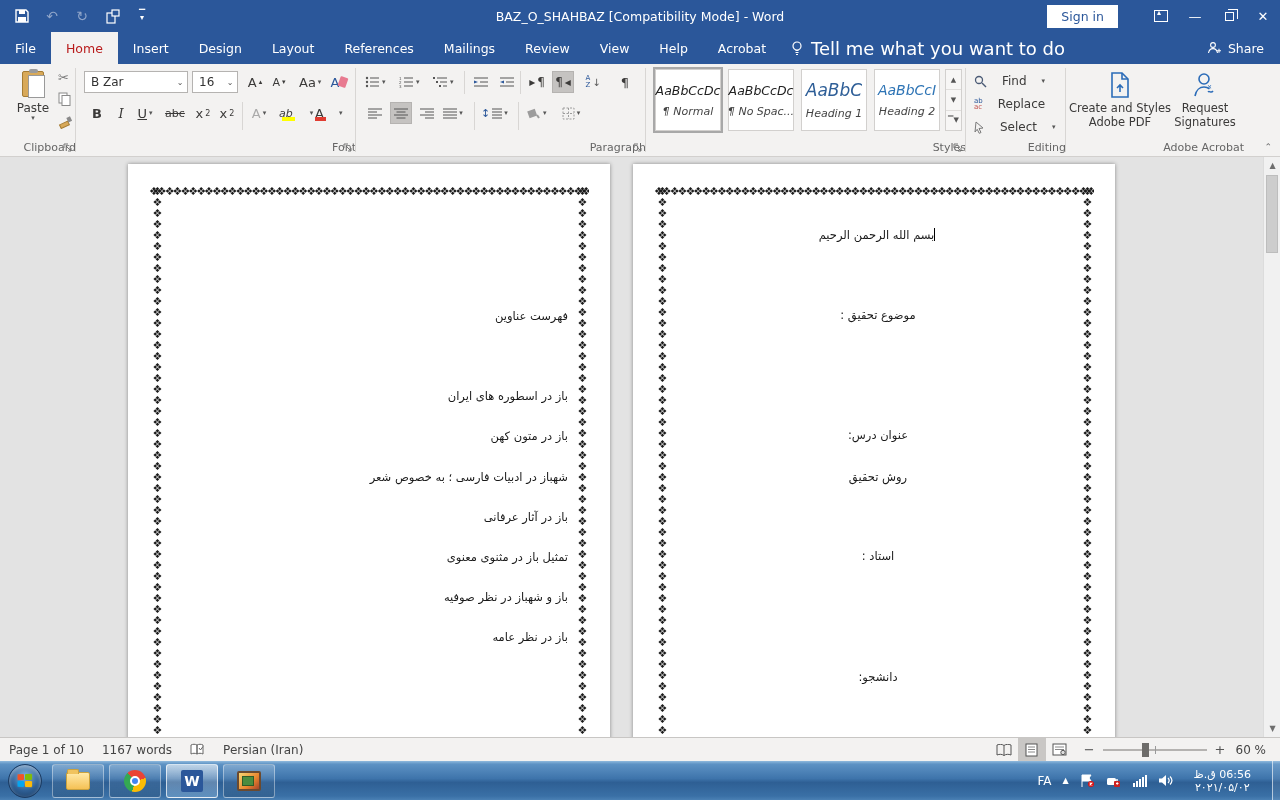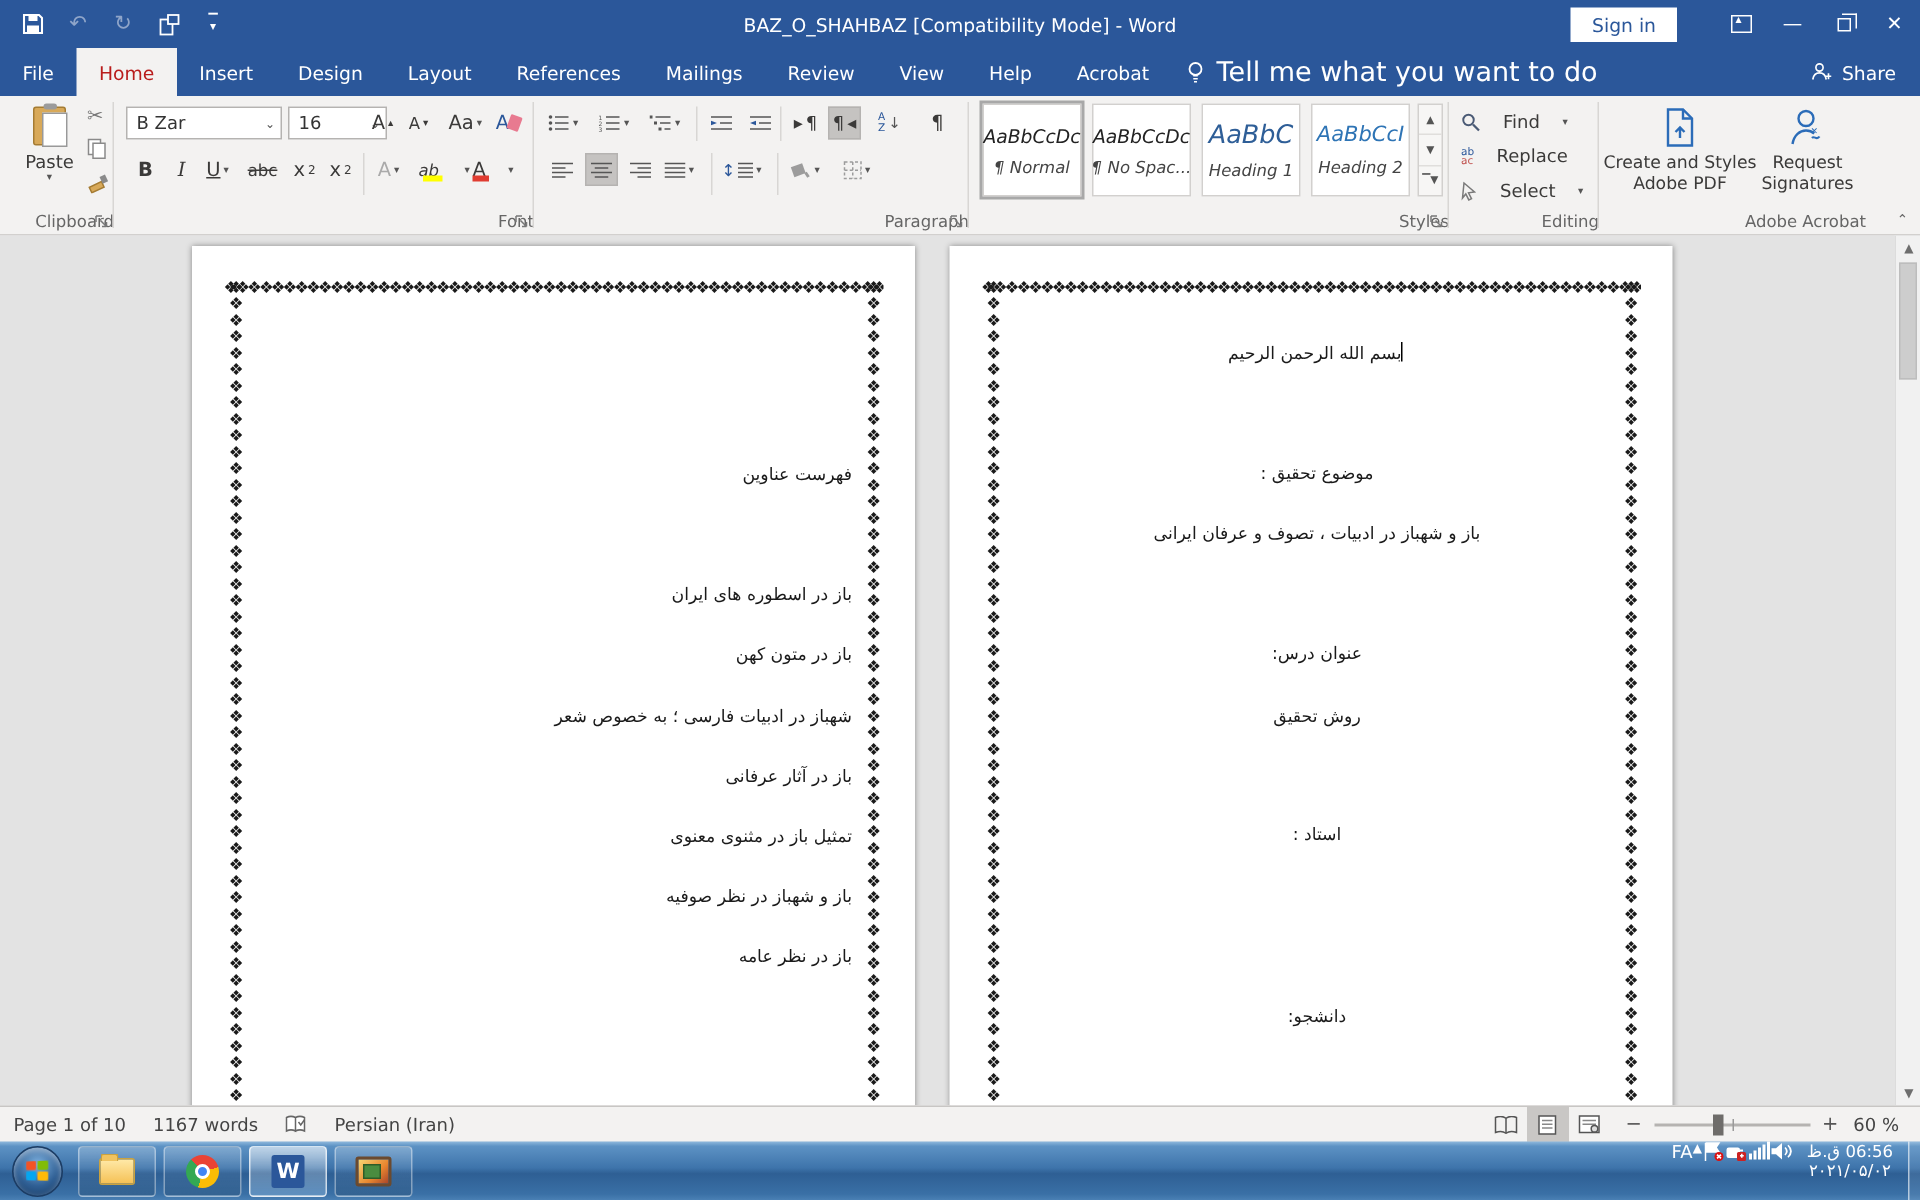--- a/index.html
+++ b/index.html
@@ -124,21 +124,21 @@
   .folder-icon { width:24px; height:18px; position:relative; background:linear-gradient(#ffe9a8,#f5c155); border:1px solid #caa23f; border-radius:2px; }
   .folder-icon::before { content:""; position:absolute; top:-4px; left:0; width:10px; height:4px; background:#f0c35f; border:1px solid #caa23f; border-bottom:none; border-radius:2px 2px 0 0; }
   .chrome-icon { width:22px; height:22px; border-radius:50%;
     background:conic-gradient(from -45deg, #ea4335 0 120deg, #fbbc05 120deg 240deg, #34a853 240deg 360deg); position:relative; }
   .chrome-icon::after { content:""; position:absolute; left:6px; top:6px; width:10px; height:10px; border-radius:50%; background:#4285f4; border:2px solid #fff; box-sizing:border-box; }
   .word-icon { width:22px; height:22px; background:#2b579a; border-radius:2px; color:#fff; font-weight:bold; font-size:14px; display:flex; align-items:center; justify-content:center; position:relative; }
   .word-icon::before { content:""; position:absolute; right:-3px; top:2px; width:8px; height:18px; background:#cfe0f2; border:1px solid #9ab4d4; z-index:-1; }
   .media-icon { width:24px; height:20px; background:linear-gradient(135deg,#f7d774,#e8862f 60%,#ب); background:linear-gradient(135deg,#f7d774,#e8862f 60%,#a8442a); border:2px solid #6b4a2f; border-radius:2px; position:relative; }
   .media-icon::after { content:""; position:absolute; left:3px; top:3px; width:10px; height:8px; background:#4a8c3f; border:1px solid #2f5c28; }
 
-  .tray { margin-left:auto; display:flex; align-items:flex-start; color:#fff; height:39px; }
+  .tray { margin-left:auto; display:flex; align-items:center; gap:11px; color:#fff; height:39px; }
   .tray .tico { display:flex; align-items:center; justify-content:center; cursor:pointer; }
   .fa-label { font-size:12px; cursor:pointer; }
   .bars { display:flex; align-items:flex-end; gap:1px; height:12px; }
   .bars i { width:2px; background:#fff; }
   .clock { text-align:center; font-size:11px; line-height:13px; padding:0 10px; cursor:pointer; direction:rtl; }
   .showdesk { width:8px; height:39px; border-left:1px solid rgba(255,255,255,.6); background:rgba(255,255,255,.08); cursor:pointer; }
 
   svg { display:block; }
 </style>
 </head>
@@ -238,21 +238,21 @@
         </svg>
       </div>
     <div class="vsep" style="left:75px;"></div>
   </div>
 
   <div class="rgroup" style="left:76px;width:280px;">
     <div class="combo" style="left:8px;top:7px;width:104px;">
       <span>B Zar</span>
         <span class="carr">⌄</span>
     </div>
-    <div class="combo" style="left:116px;top:7px;width:66px;">
+    <div class="combo" style="left:116px;top:7px;width:46px;">
       <span>16</span>
         <span class="carr">⌄</span>
     </div>
     <div class="rbtn" style="position:absolute;left:168px;top:7px;">
         <span class="fx">A</span>
         <sup style="font-size:7px;">▴</sup>
       </div>
     <div class="rbtn" style="position:absolute;left:192px;top:7px;">
         <span style="font-size:11px;">A</span>
         <sup style="font-size:7px;">▾</sup>
@@ -526,21 +526,20 @@
     <div class="docline" style="top:466px;">باز در نظر عامه</div>
   </div>
 
   <div class="page right">
     <div class="orn h top">❖❖❖❖❖❖❖❖❖❖❖❖❖❖❖❖❖❖❖❖❖❖❖❖❖❖❖❖❖❖❖❖❖❖❖❖❖❖❖❖❖❖❖❖❖❖❖❖❖❖❖❖❖❖❖❖❖❖❖❖❖❖❖❖❖❖❖❖❖❖</div>
 
     <div class="orn v l">❖❖❖❖❖❖❖❖❖❖❖❖❖❖❖❖❖❖❖❖❖❖❖❖❖❖❖❖❖❖❖❖❖❖❖❖❖❖❖❖❖❖❖❖❖❖❖❖❖❖❖❖❖❖❖❖❖❖❖❖❖❖❖❖❖❖❖❖❖❖❖❖❖❖❖❖❖❖❖❖❖❖❖❖❖❖❖❖❖❖</div>
     <div class="orn v r">❖❖❖❖❖❖❖❖❖❖❖❖❖❖❖❖❖❖❖❖❖❖❖❖❖❖❖❖❖❖❖❖❖❖❖❖❖❖❖❖❖❖❖❖❖❖❖❖❖❖❖❖❖❖❖❖❖❖❖❖❖❖❖❖❖❖❖❖❖❖❖❖❖❖❖❖❖❖❖❖❖❖❖❖❖❖❖❖❖❖</div>
     <div class="docline" style="top:64px;"><span class="cursor-bar"></span><span>بسم الله الرحمن الرحيم</span></div>
     <div class="docline" style="top:144px;">موضوع تحقیق :</div>
-    <div class="docline" style="top:184px;">باز و شهباز در ادبیات ، تصوف و عرفان ایرانی</div>
     <div class="docline" style="top:264px;">عنوان درس:</div>
     <div class="docline" style="top:306px;">روش تحقیق</div>
     <div class="docline" style="top:385px;">استاد :</div>
     <div class="docline" style="top:506px;">دانشجو:</div>
   </div>
 
   <div class="vscroll">
     <div class="arr" style="top:0;">▲</div>
     <div class="thumb"></div>
     <div class="arr" style="bottom:0;">▼</div>

